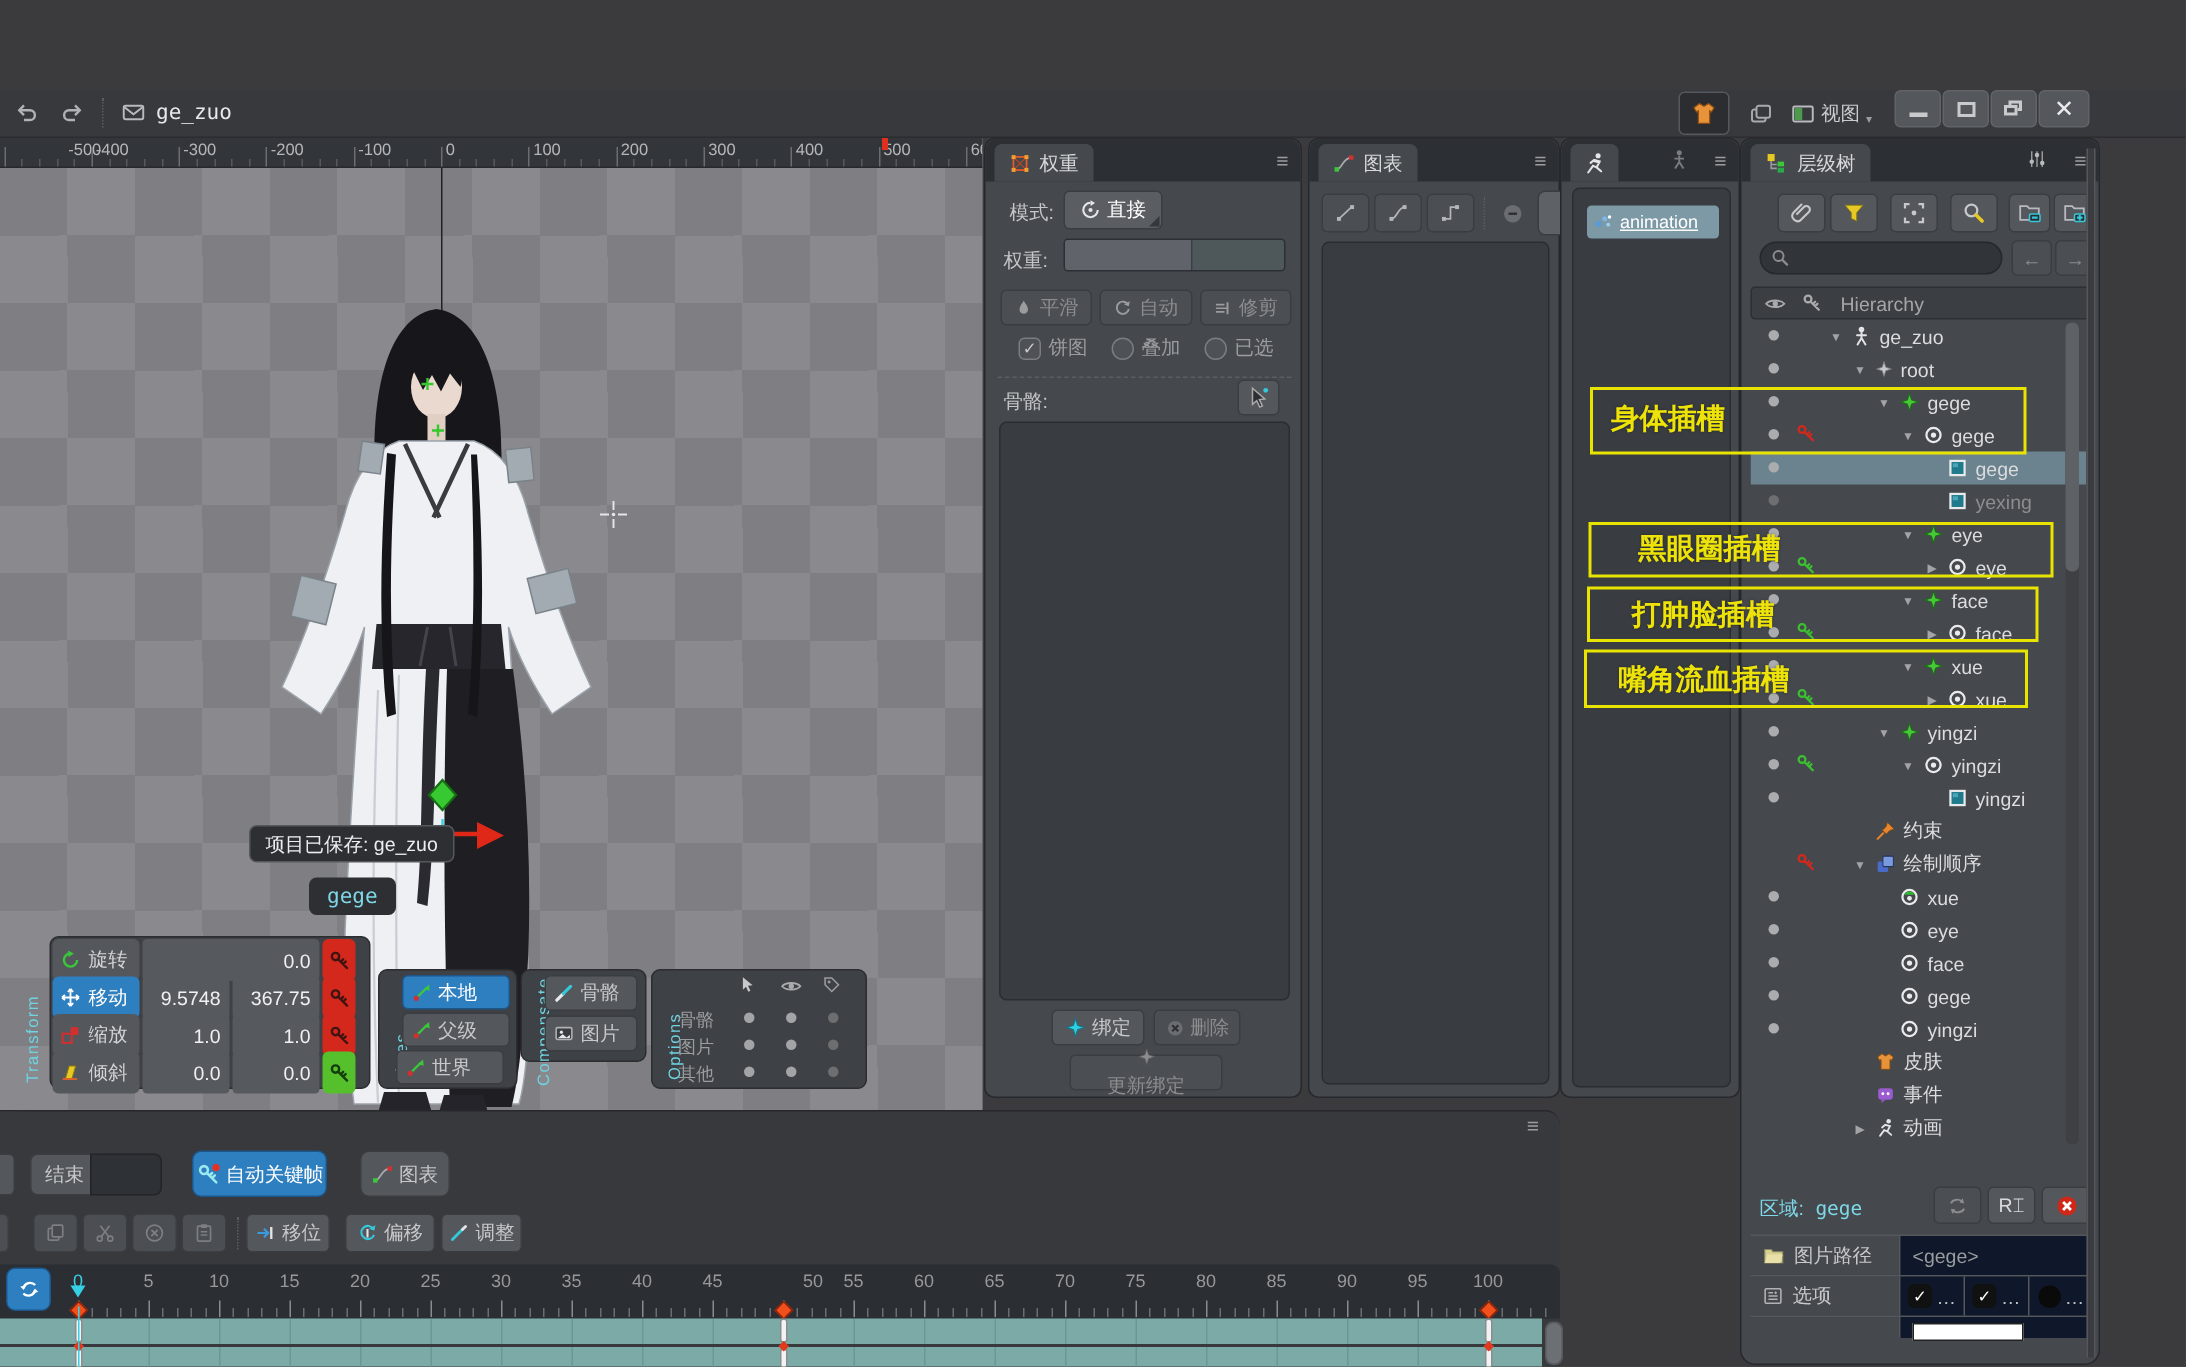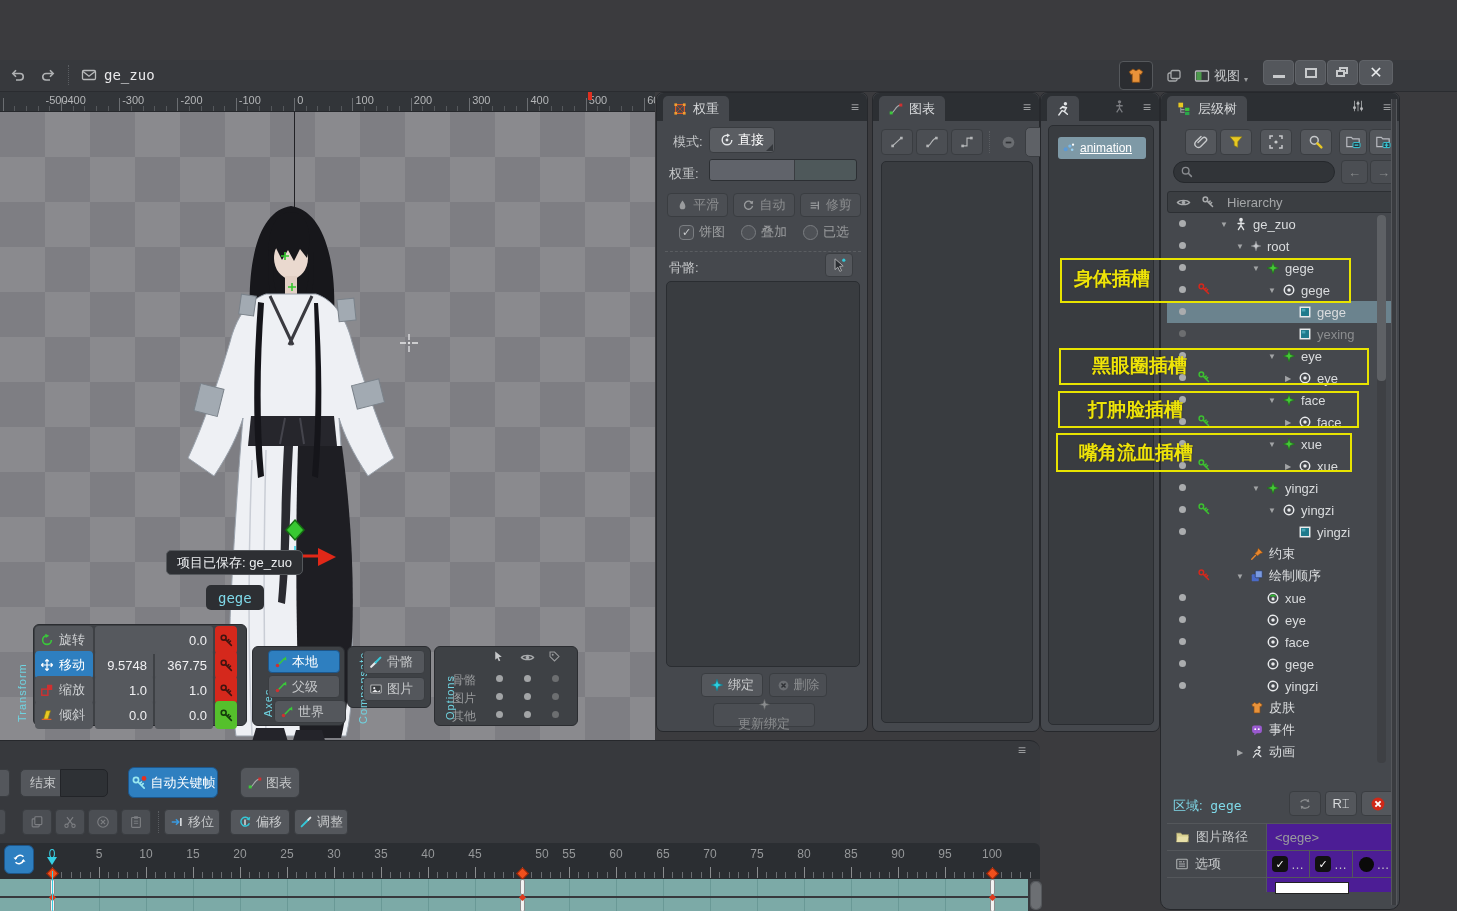--- a/index.html
+++ b/index.html
@@ -47,21 +47,21 @@
 .hrow{position:absolute;left:0;width:224px;height:22px;display:flex;align-items:center;}
 .hrow .keycol{position:absolute;left:30px;width:16px;}
 .hrow .content{position:absolute;display:flex;align-items:center;gap:5px;color:#dadcde;font-size:13px;white-space:nowrap;}
 .hrow.dim .content{color:#8b8d8f;}
 .hrow.sel{background:#6b838e;}
 .exp{color:#a2a4a6;font-size:8px;width:10px;text-align:center;}
 
 .rtable{position:absolute;border-top:1px solid #54575b;}
 .rrow{display:flex;border-bottom:1px solid #54575b;}
 .rlab{width:100px;background:#45484d;color:#c6c8ca;font-size:13px;display:flex;align-items:center;gap:6px;padding-left:8px;border-right:1px solid #54575b;}
-.rval{flex:1;background:#4c1d95;color:#9a9c9e;font-size:13px;display:flex;align-items:center;padding-left:8px;}
+.rval{flex:1;background:#0f172a;color:#9a9c9e;font-size:13px;display:flex;align-items:center;padding-left:8px;}
 
 .annbox{position:absolute;border:2px solid #e8e400;z-index:60;}
 .anntext{position:absolute;color:#eee308;font-size:19px;font-weight:bold;z-index:61;text-shadow:0 0 2px rgba(0,0,0,.35);white-space:nowrap;}
 
 #dock{position:absolute;left:0;top:740px;width:1040px;height:171px;background:#37393d;border-top:1px solid #26282c;border-radius:0 10px 0 0;}
 .tick{position:absolute;background:#85878a;width:1px;}
 .kf{position:absolute;width:9px;height:9px;background:#f0501c;border:1px solid #8a2008;transform:rotate(45deg);}
 .kbar{position:absolute;width:5px;background:#f2f2f2;border:1px solid #8a8c8e;border-radius:2px;}
 .tl-num{position:absolute;top:4px;font-size:12px;color:#96989a;transform:translateX(-50%);}
 </style>
@@ -355,21 +355,21 @@
         <span>本地</span>
       </div>
       <div class="btn" style="left: 268px; top: 583px; width: 72px; height: 23px; justify-content: flex-start; padding-left: 5px;">
         <svg width="14" height="14" viewBox="0 0 16 16">
           <circle cx="4" cy="12" r="2" fill="#d03030"></circle>
           <path d="M5.5 10.5 L12 4" stroke="#3ac83a" stroke-width="1.8"></path>
           <path d="M13.8 1.6 L14.2 6.2 L9.8 5 Z" fill="#3ac83a"></path>
         </svg>
         <span>父级</span>
       </div>
-      <div class="btn" style="left: 274px; top: 608px; width: 72px; height: 23px; justify-content: flex-start; padding-left: 5px;">
+      <div class="btn" style="left: 264px; top: 608px; width: 72px; height: 23px; justify-content: flex-start; padding-left: 5px;">
         <svg width="14" height="14" viewBox="0 0 16 16">
           <circle cx="4" cy="12" r="2" fill="#d03030"></circle>
           <path d="M5.5 10.5 L12 4" stroke="#3ac83a" stroke-width="1.8"></path>
           <path d="M13.8 1.6 L14.2 6.2 L9.8 5 Z" fill="#3ac83a"></path>
         </svg>
         <span>世界</span>
       </div>
       <div class="btn" style="left: 363px; top: 558px; width: 62px; height: 24px; justify-content: flex-start; padding-left: 5px;">
         <svg width="14" height="14" viewBox="0 0 16 16">
           <path d="M2.5 13.5 L7.5 8.5" stroke="#e8eaec" stroke-width="2.4" stroke-linecap="round"></path>

